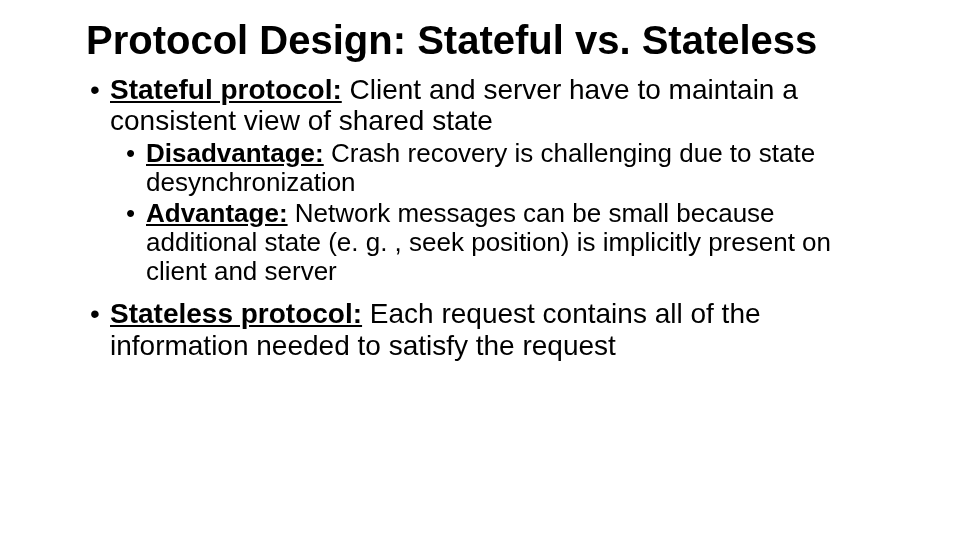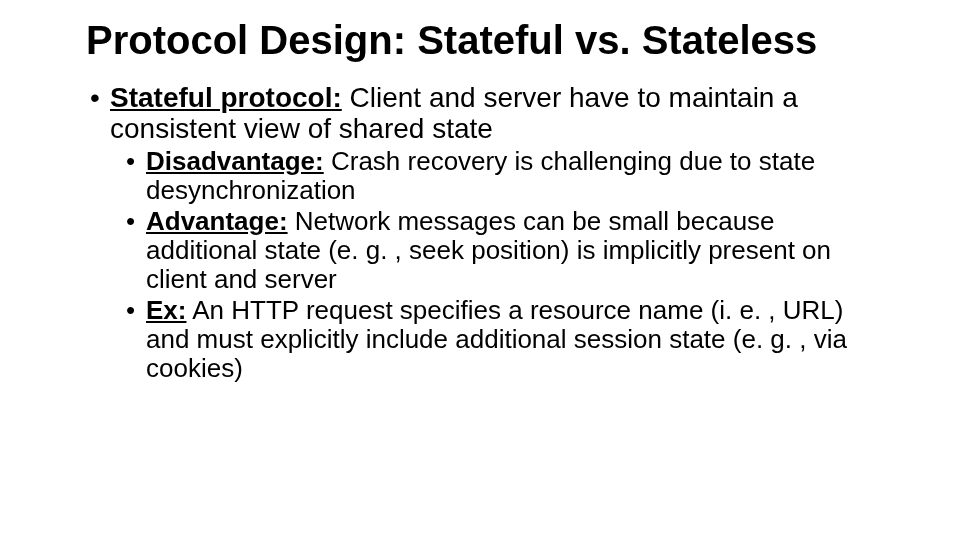--- a/index.html
+++ b/index.html
@@ -27,21 +27,21 @@
   ul {
     list-style: none;
     margin: 0;
     padding: 0;
   }
   li.lvl1 {
     font-size: 28px;
     line-height: 1.12;
     padding-left: 30px;
     text-indent: -20px;
-    margin-top: 20px;
+    margin-top: 12px;
   }
   li.lvl2 {
     font-size: 26px;
     line-height: 1.12;
     padding-left: 66px;
     text-indent: -20px;
     margin-top: 2px;
   }
   .bullet {
     display: inline-block;
@@ -66,20 +66,20 @@
     </li>
 
     <li class="lvl2">
       <span class="bullet">•</span><span class="blead">Disadvantage:</span><span> Crash recovery is challenging due to state desynchronization</span>
     </li>
 
     <li class="lvl2">
       <span class="bullet">•</span><span class="blead">Advantage:</span><span> Network messages can be small because additional state (e. g. , seek position) is implicitly present on client and server</span>
     </li>
 
+    <li class="lvl1">
+      <span class="bullet">•</span><span class="blead">Stateless protocol:</span><span> Each request contains all of the information needed to satisfy the request</span>
+    </li>
 
-    <li class="lvl2">
-      <span class="bullet">•</span><span class="blead">Ex:</span><span> An HTTP request specifies a resource name (i. e. , URL) and must explicitly include additional session state (e. g. , via cookies)</span>
-    </li>
 
 
   </ul>
 </div>
 
 </body></html>

